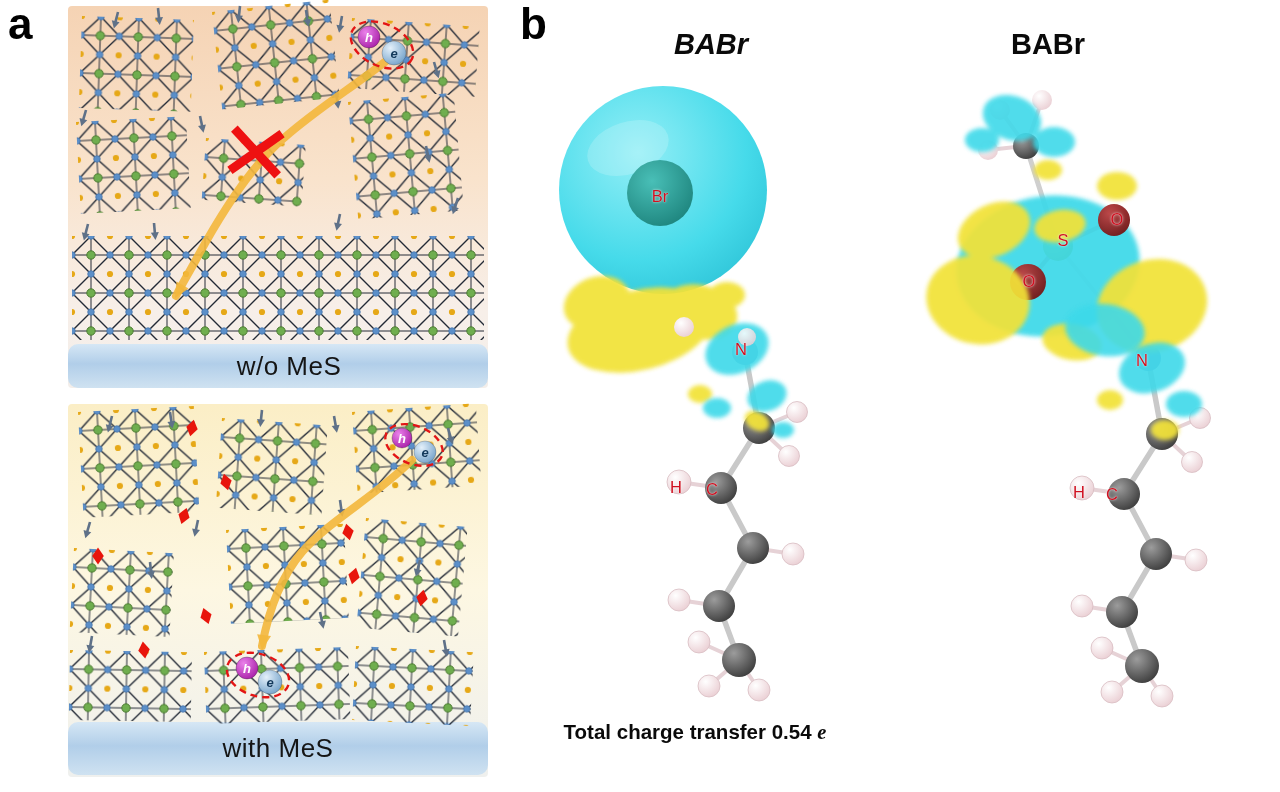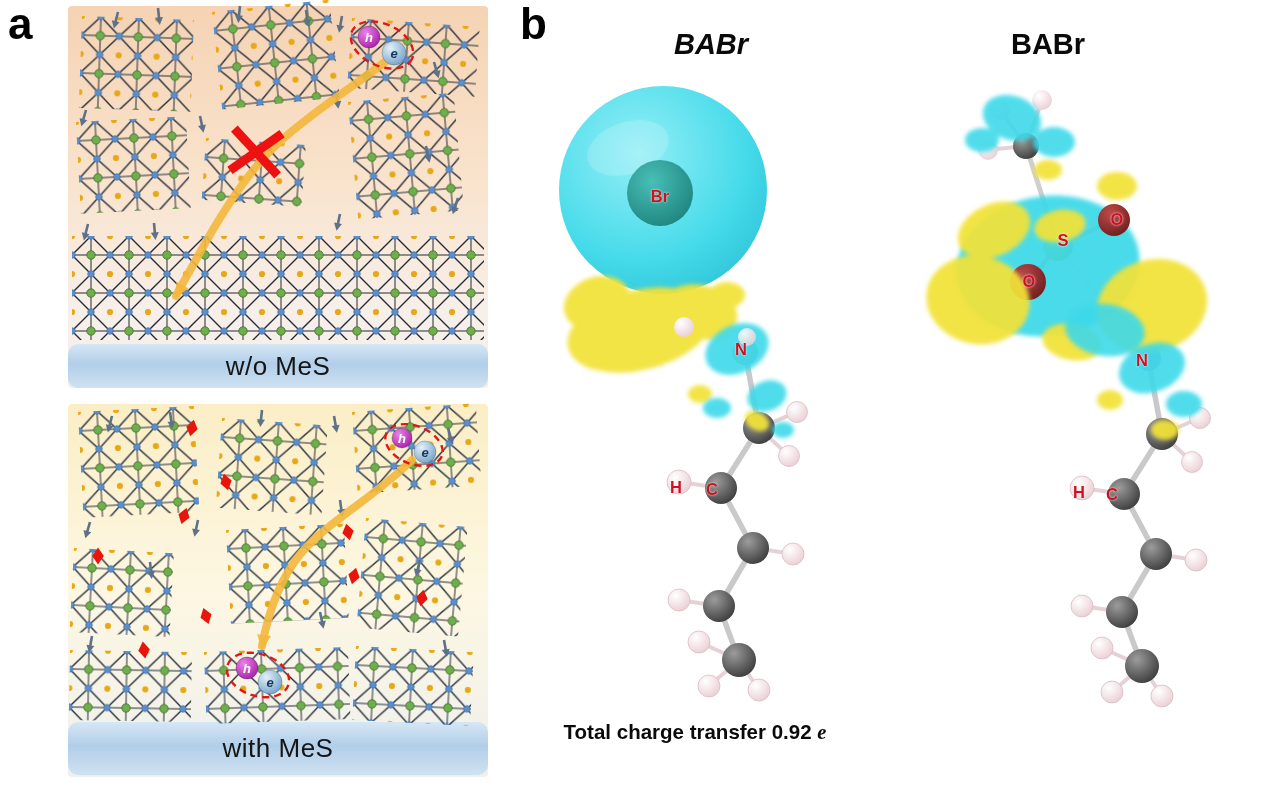--- a/index.html
+++ b/index.html
@@ -10,38 +10,38 @@
   }
   .stage{position:absolute;left:0;top:0;width:1280px;height:792px;}
   svg.scene{position:absolute;left:0;top:0;}
   .panel-letter{
     position:absolute;font-size:44px;font-weight:bold;color:#000;line-height:1;
   }
   .strip-caption{
     position:absolute;left:68px;width:420px;text-align:center;
     font-size:26px;color:#151515;letter-spacing:0.5px;
   }
-  .cap-top{top:344px;height:28px;line-height:44px;}
+  .cap-top{top:344px;height:28px;line-height:44px;padding-left:11px;}
   .cap-bottom{top:722px;height:53px;line-height:53px;}
   .mol-title{
     position:absolute;width:280px;text-align:center;
     font-size:29px;font-weight:bold;color:#0a0a0a;top:28px;
   }
   .title-left{left:571px;font-style:italic;}
   .title-right{left:908px;}
   .charge{
     position:absolute;width:344px;text-align:center;top:720px;
     font-size:20.5px;font-weight:bold;color:#0a0a0a;
   }
   .charge-left{left:523px;}
   .charge-right{left:878px;}
   .charge i{font-family:"Liberation Serif", serif;font-weight:bold;}
   .atom-label{
     position:absolute;transform:translate(-50%,-50%);
-    font-size:16.5px;font-weight:bold;color:#cf1020;
+    font-size:16.5px;font-weight:normal;color:#cf1020;
     text-shadow:0 0 3px rgba(255,255,255,0.65), 0 0 1px rgba(255,255,255,0.8);
     line-height:1;white-space:nowrap;
   }
   .carrier{
     position:absolute;transform:translate(-50%,-50%);
     font-size:13px;font-weight:bold;font-style:italic;line-height:1;
   }
   .carrier-h{color:#ffffff;}
   .carrier-e{color:#143a5c;}
 </style>
@@ -371,21 +371,21 @@
 <div class="panel-letter" style="left:8px;top:2px;">a</div>
 <div class="panel-letter" style="left:520px;top:2px;">b</div>
 
 <div class="strip-caption cap-top">w/o MeS</div>
 <div class="strip-caption cap-bottom">with MeS</div>
 
 <div class="mol-title title-left">BABr</div>
 <div class="mol-title title-right">BABr</div>
 
 <div class="charge charge-left">
-  <span>Total charge transfer 0.92</span>&nbsp;<i>e</i>
+  <span>Total charge transfer 0.54</span>&nbsp;<i>e</i>
 </div>
 
 <span class="atom-label" style="left:660px;top:196px;">Br</span>
 <span class="atom-label" style="left:741px;top:349px;">N</span>
 <span class="atom-label" style="left:676px;top:487px;">H</span>
 <span class="atom-label" style="left:712px;top:489px;">C</span>
 
 <span class="atom-label" style="left:1063px;top:240px;">S</span>
 <span class="atom-label" style="left:1029px;top:281px;">O</span>
 <span class="atom-label" style="left:1117px;top:219px;">O</span>

